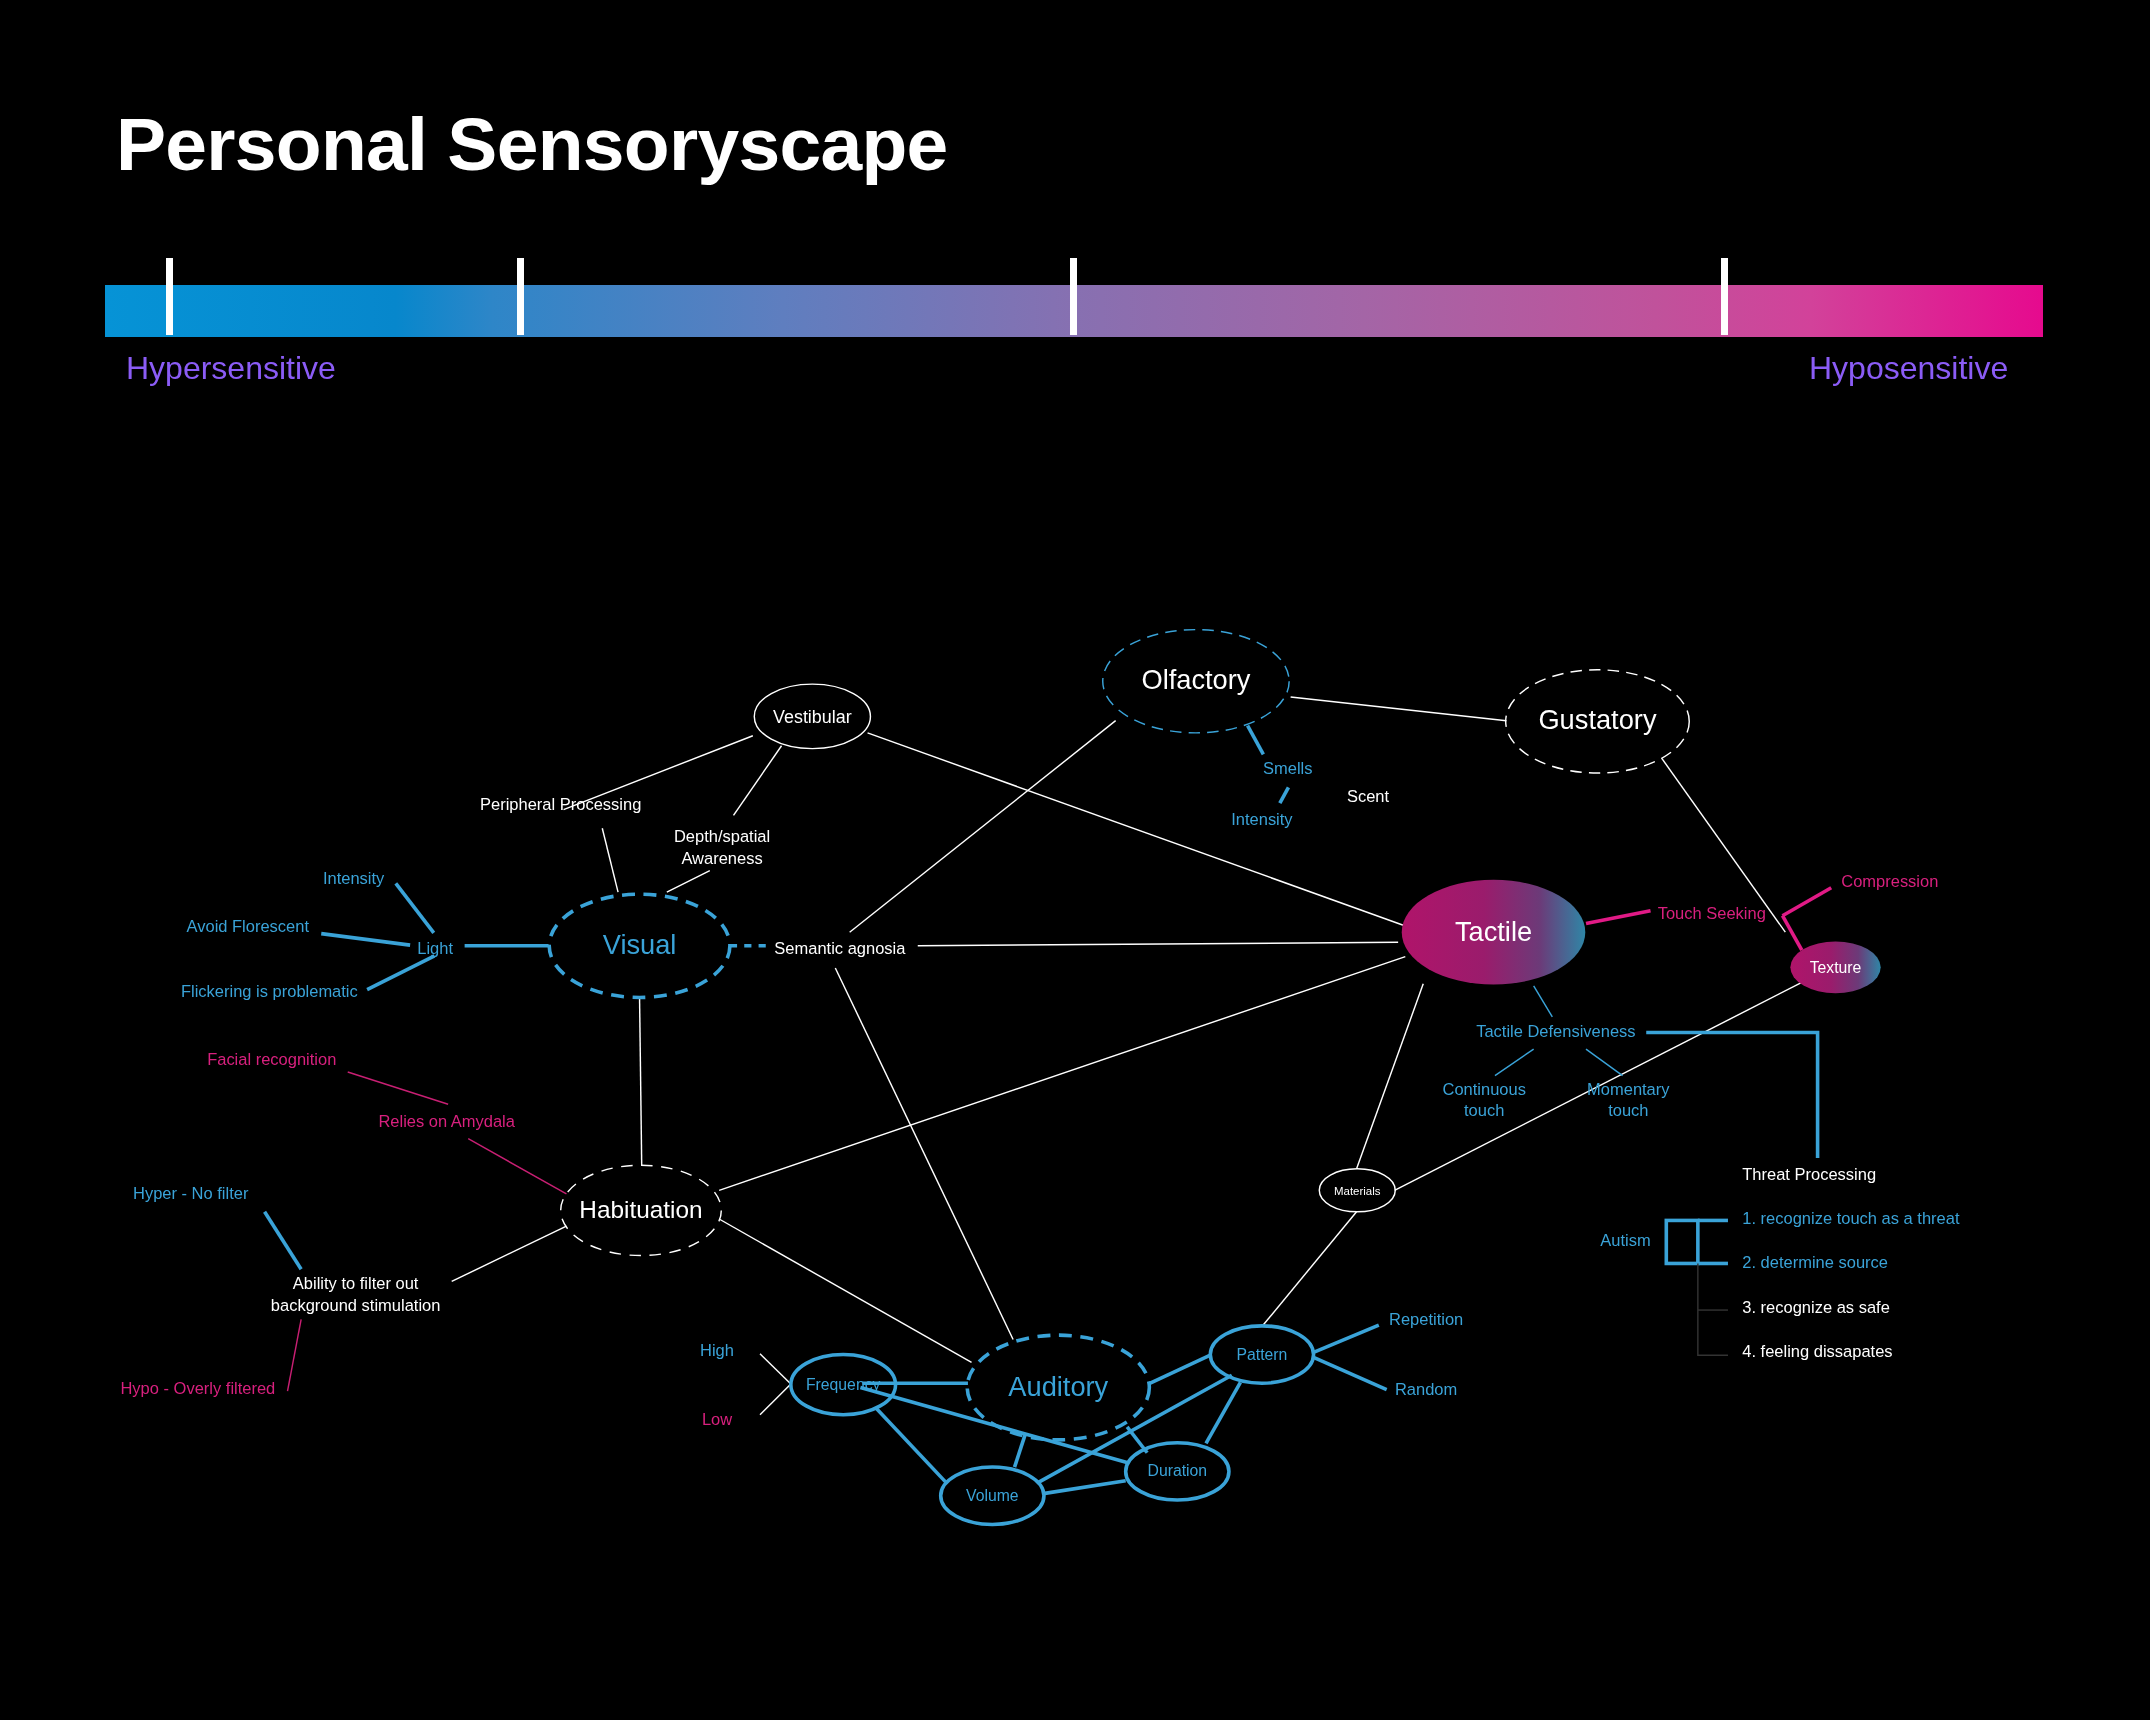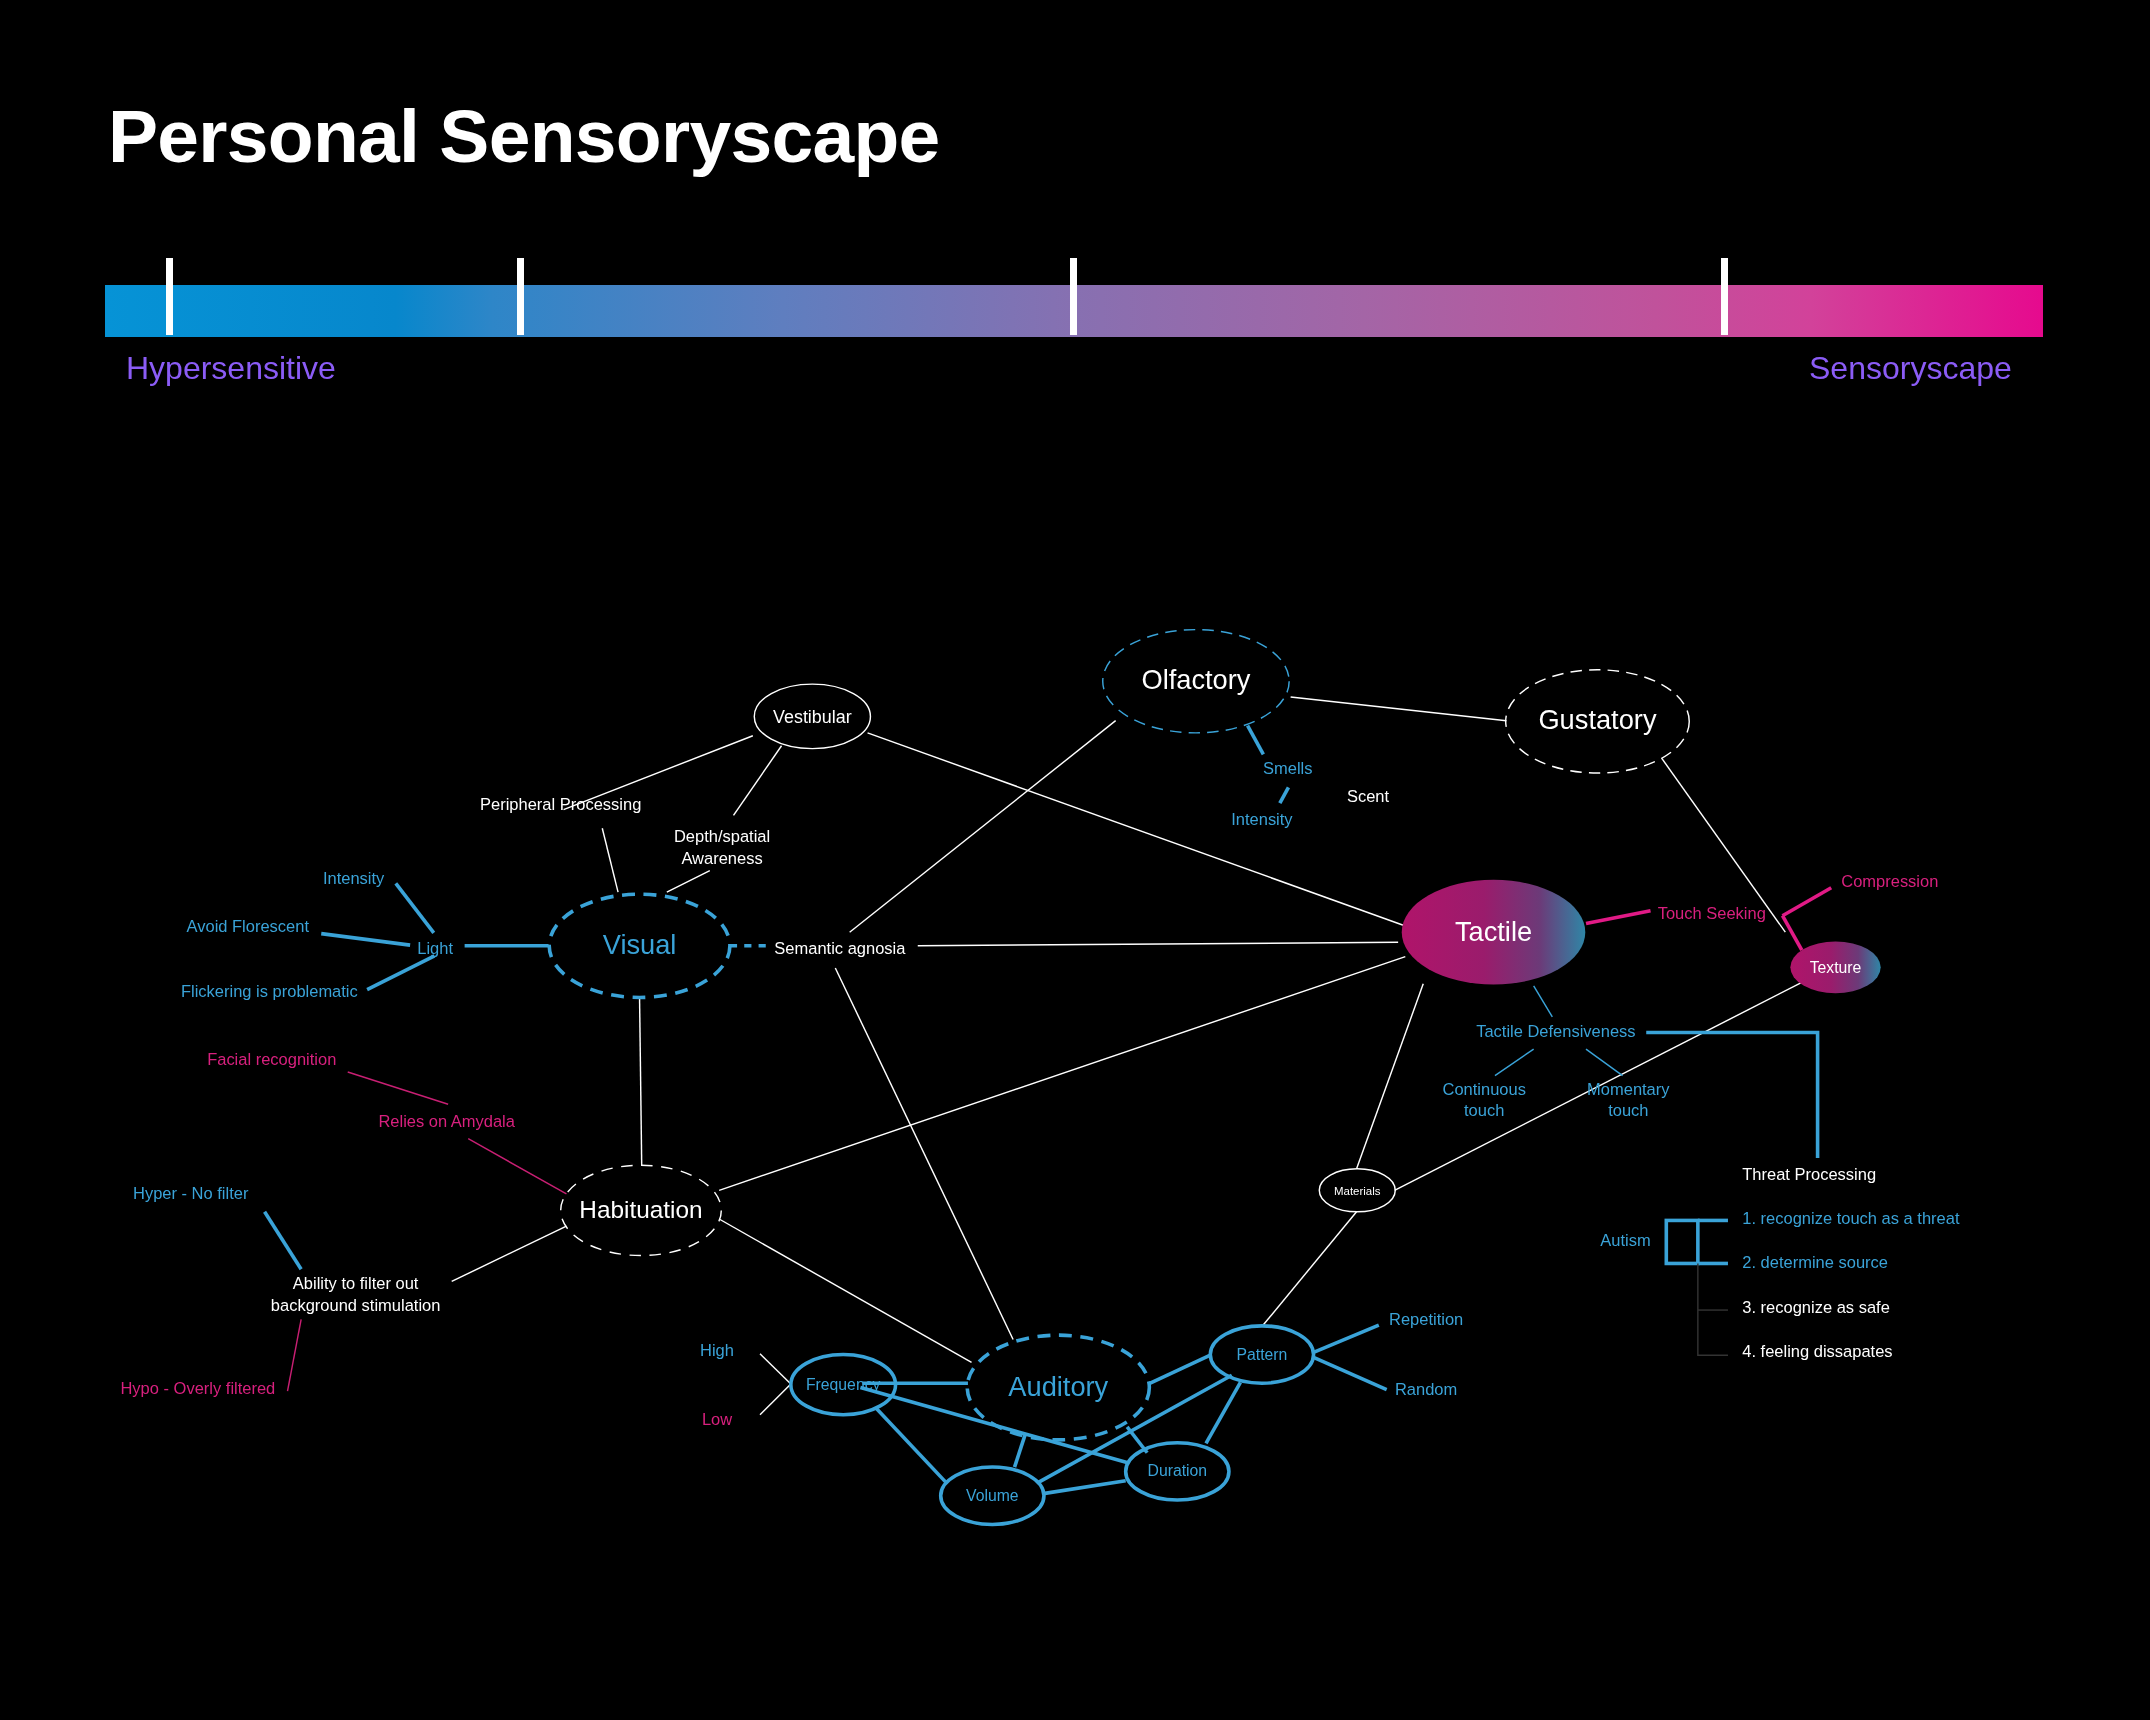--- a/index.html
+++ b/index.html
@@ -1,38 +1,38 @@
 <!DOCTYPE html>
 <html style="font-size:11.5px"><head>
 <meta charset="utf-8">
 <style>
   html, body { margin:0; padding:0; background:#000; }
   body { width:2151px; height:1721px; position:relative; overflow:hidden;
          font-family:"Liberation Sans", "DejaVu Sans", sans-serif; color:#fff; }
   #title { position:absolute; left:108px; top:93px; font-size:75px; font-weight:bold;
-           letter-spacing:-0.7px; color:#fff; margin:0; }
+           letter-spacing:-0.7px; color:#fff; margin:8px; }
   #scale-bar { position:absolute; left:105px; top:285px; width:1938px; height:52px;
      background:linear-gradient(to right,#0693d6 0%,#0787cc 15%,#2e86c8 20%,#5f7ebf 35%,#8770b1 50%,#a465a6 65%,#c0529b 80%,#d2429a 88%,#e60a8e 100%); }
   .tick { position:absolute; top:258px; width:6.5px; height:77px; background:#fff; }
   .scale-label { position:absolute; top:350px; font-size:32px; color:#8b5cf6; }
   svg#diagram { position:absolute; left:0; top:0; }
   .lbl { font-family:"Liberation Sans", "DejaVu Sans", sans-serif; }
 </style>
 </head>
 <body>
 
 <h1 id="title">Personal Sensoryscape</h1>
 
 <div id="scale-bar"></div>
 <div class="tick" style="left:166px"></div>
 <div class="tick" style="left:517px"></div>
 <div class="tick" style="left:1070px"></div>
 <div class="tick" style="left:1721px"></div>
 <div class="scale-label" style="left:126px">Hypersensitive</div>
-<div class="scale-label" style="left:1809px">Sensoryscape</div>
+<div class="scale-label" style="left:1809px">Hyposensitive</div>
 
 <svg id="diagram" width="2151" height="1721" viewBox="0 0 3000 2400">
   <defs>
     <linearGradient id="tactGrad" x1="0" x2="1" y1="0" y2="0">
       <stop offset="0" stop-color="#b0146a"></stop>
       <stop offset="0.45" stop-color="#9a1c6c"></stop>
       <stop offset="0.75" stop-color="#6c3a78"></stop>
       <stop offset="1" stop-color="#2f86a6"></stop>
     </linearGradient>
   </defs>

